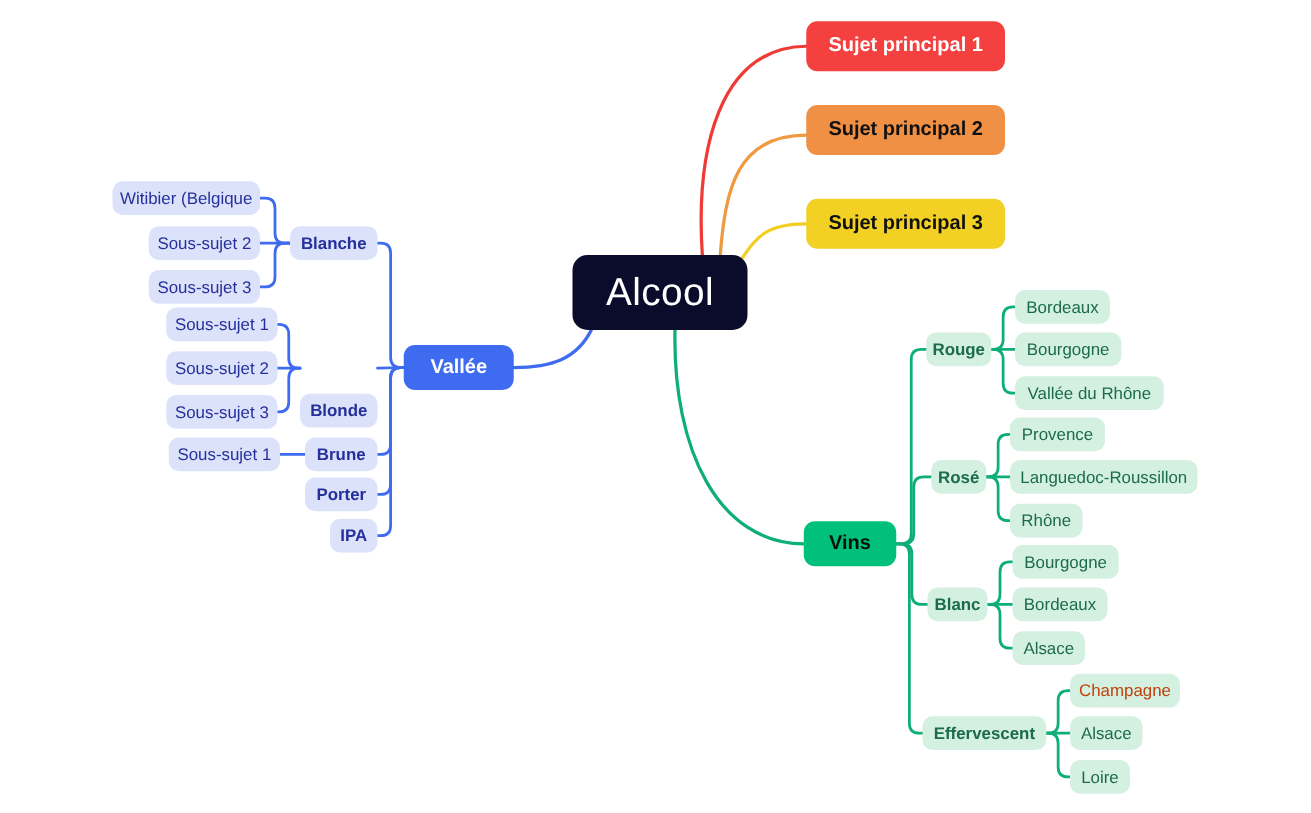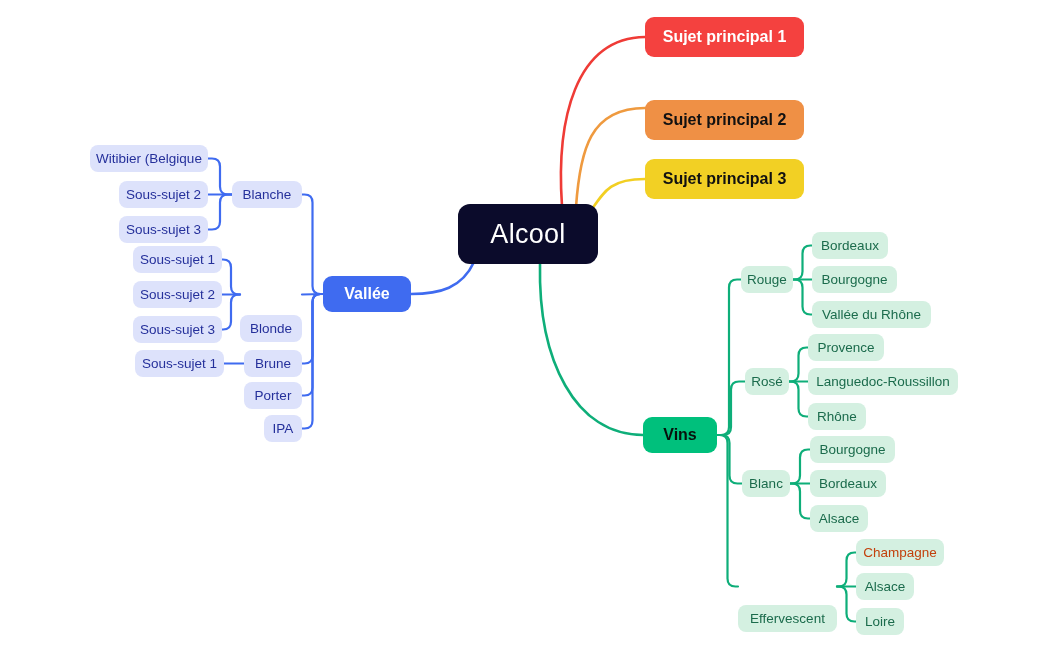--- a/index.html
+++ b/index.html
@@ -33,41 +33,41 @@
     display: flex;
     align-items: center;
     justify-content: center;
     white-space: nowrap;
     border-radius: 9px;
     z-index: 5;
   }
   
   .n-root {
     border-radius: 12px;
-    font-size: 27px;
+    font-size: 31px;
     font-weight: 400;
     letter-spacing: 0.3px;
   }
   
   .n-main {
     border-radius: 9px;
     font-size: 16px;
     font-weight: 700;
   }
   
   .n-hub {
     border-radius: 9px;
     font-size: 16px;
     font-weight: 700;
   }
   
   .n-lvl2 {
     border-radius: 8px;
     font-size: 13.5px;
-    font-weight: 400;
+    font-weight: 700;
   }
   
   .n-lvl3 {
     border-radius: 8px;
     font-size: 13.5px;
     font-weight: 400;
   }
 </style>
 </head>
 <body>
@@ -108,21 +108,21 @@
       <path d="M 837 586.5 L 856 586.5" fill="none" stroke="#0eae79" stroke-width="2.2" stroke-linecap="round" stroke-linejoin="round"></path>
       <path d="M 837 586.5 L 838.5 586.5 Q 846.5 586.5 846.5 594.5 L 846.5 613.5 Q 846.5 621.5 854.5 621.5 L 856 621.5" fill="none" stroke="#0eae79" stroke-width="2.2" stroke-linecap="round" stroke-linejoin="round"></path>
     </svg>
   <div id="nodes">
       <div class="node n-root" style="left: 458px; top: 204px; width: 140px; height: 60px; background: rgb(11, 11, 43); color: rgb(255, 255, 255);">
         <span>Alcool</span>
       </div>
       <div class="node n-main" style="left: 645px; top: 17px; width: 159px; height: 40px; background: rgb(244, 65, 63); color: rgb(255, 255, 255);">
         <span>Sujet principal 1</span>
       </div>
-      <div class="node n-main" style="left: 645px; top: 100px; width: 159px; height: 40px; background: rgb(239, 144, 69); color: rgb(17, 17, 17);">
+      <div class="node n-main" style="left: 645px; top: 84px; width: 159px; height: 40px; background: rgb(239, 144, 69); color: rgb(17, 17, 17);">
         <span>Sujet principal 2</span>
       </div>
       <div class="node n-main" style="left: 645px; top: 159px; width: 159px; height: 40px; background: rgb(242, 208, 36); color: rgb(17, 17, 17);">
         <span>Sujet principal 3</span>
       </div>
       <div class="node n-hub" style="left: 323px; top: 276px; width: 88px; height: 36px; background: rgb(63, 107, 240); color: rgb(255, 255, 255);">
         <span>Vallée</span>
       </div>
       <div class="node n-lvl2" style="left: 232px; top: 181px; width: 70px; height: 27px; background: rgb(221, 226, 251); color: rgb(37, 48, 155);">
         <span>Blanche</span>
@@ -192,21 +192,21 @@
       </div>
       <div class="node n-lvl3" style="left: 810px; top: 436px; width: 85px; height: 27px; background: rgb(212, 240, 225); color: rgb(27, 107, 76);">
         <span>Bourgogne</span>
       </div>
       <div class="node n-lvl3" style="left: 810px; top: 470px; width: 76px; height: 27px; background: rgb(212, 240, 225); color: rgb(27, 107, 76);">
         <span>Bordeaux</span>
       </div>
       <div class="node n-lvl3" style="left: 810px; top: 505px; width: 58px; height: 27px; background: rgb(212, 240, 225); color: rgb(27, 107, 76);">
         <span>Alsace</span>
       </div>
-      <div class="node n-lvl2" style="left: 738px; top: 573px; width: 99px; height: 27px; background: rgb(212, 240, 225); color: rgb(27, 107, 76); margin-top: 32px;">
+      <div class="node n-lvl2" style="left: 738px; top: 573px; width: 99px; height: 27px; background: rgb(212, 240, 225); color: rgb(27, 107, 76);">
         <span>Effervescent</span>
       </div>
       <div class="node n-lvl3" style="left: 856px; top: 539px; width: 88px; height: 27px; background: rgb(212, 240, 225); color: #c2410c;">
         <span>Champagne</span>
       </div>
       <div class="node n-lvl3" style="left: 856px; top: 573px; width: 58px; height: 27px; background: rgb(212, 240, 225); color: rgb(27, 107, 76);">
         <span>Alsace</span>
       </div>
       <div class="node n-lvl3" style="left: 856px; top: 608px; width: 48px; height: 27px; background: rgb(212, 240, 225); color: rgb(27, 107, 76);">
         <span>Loire</span>

